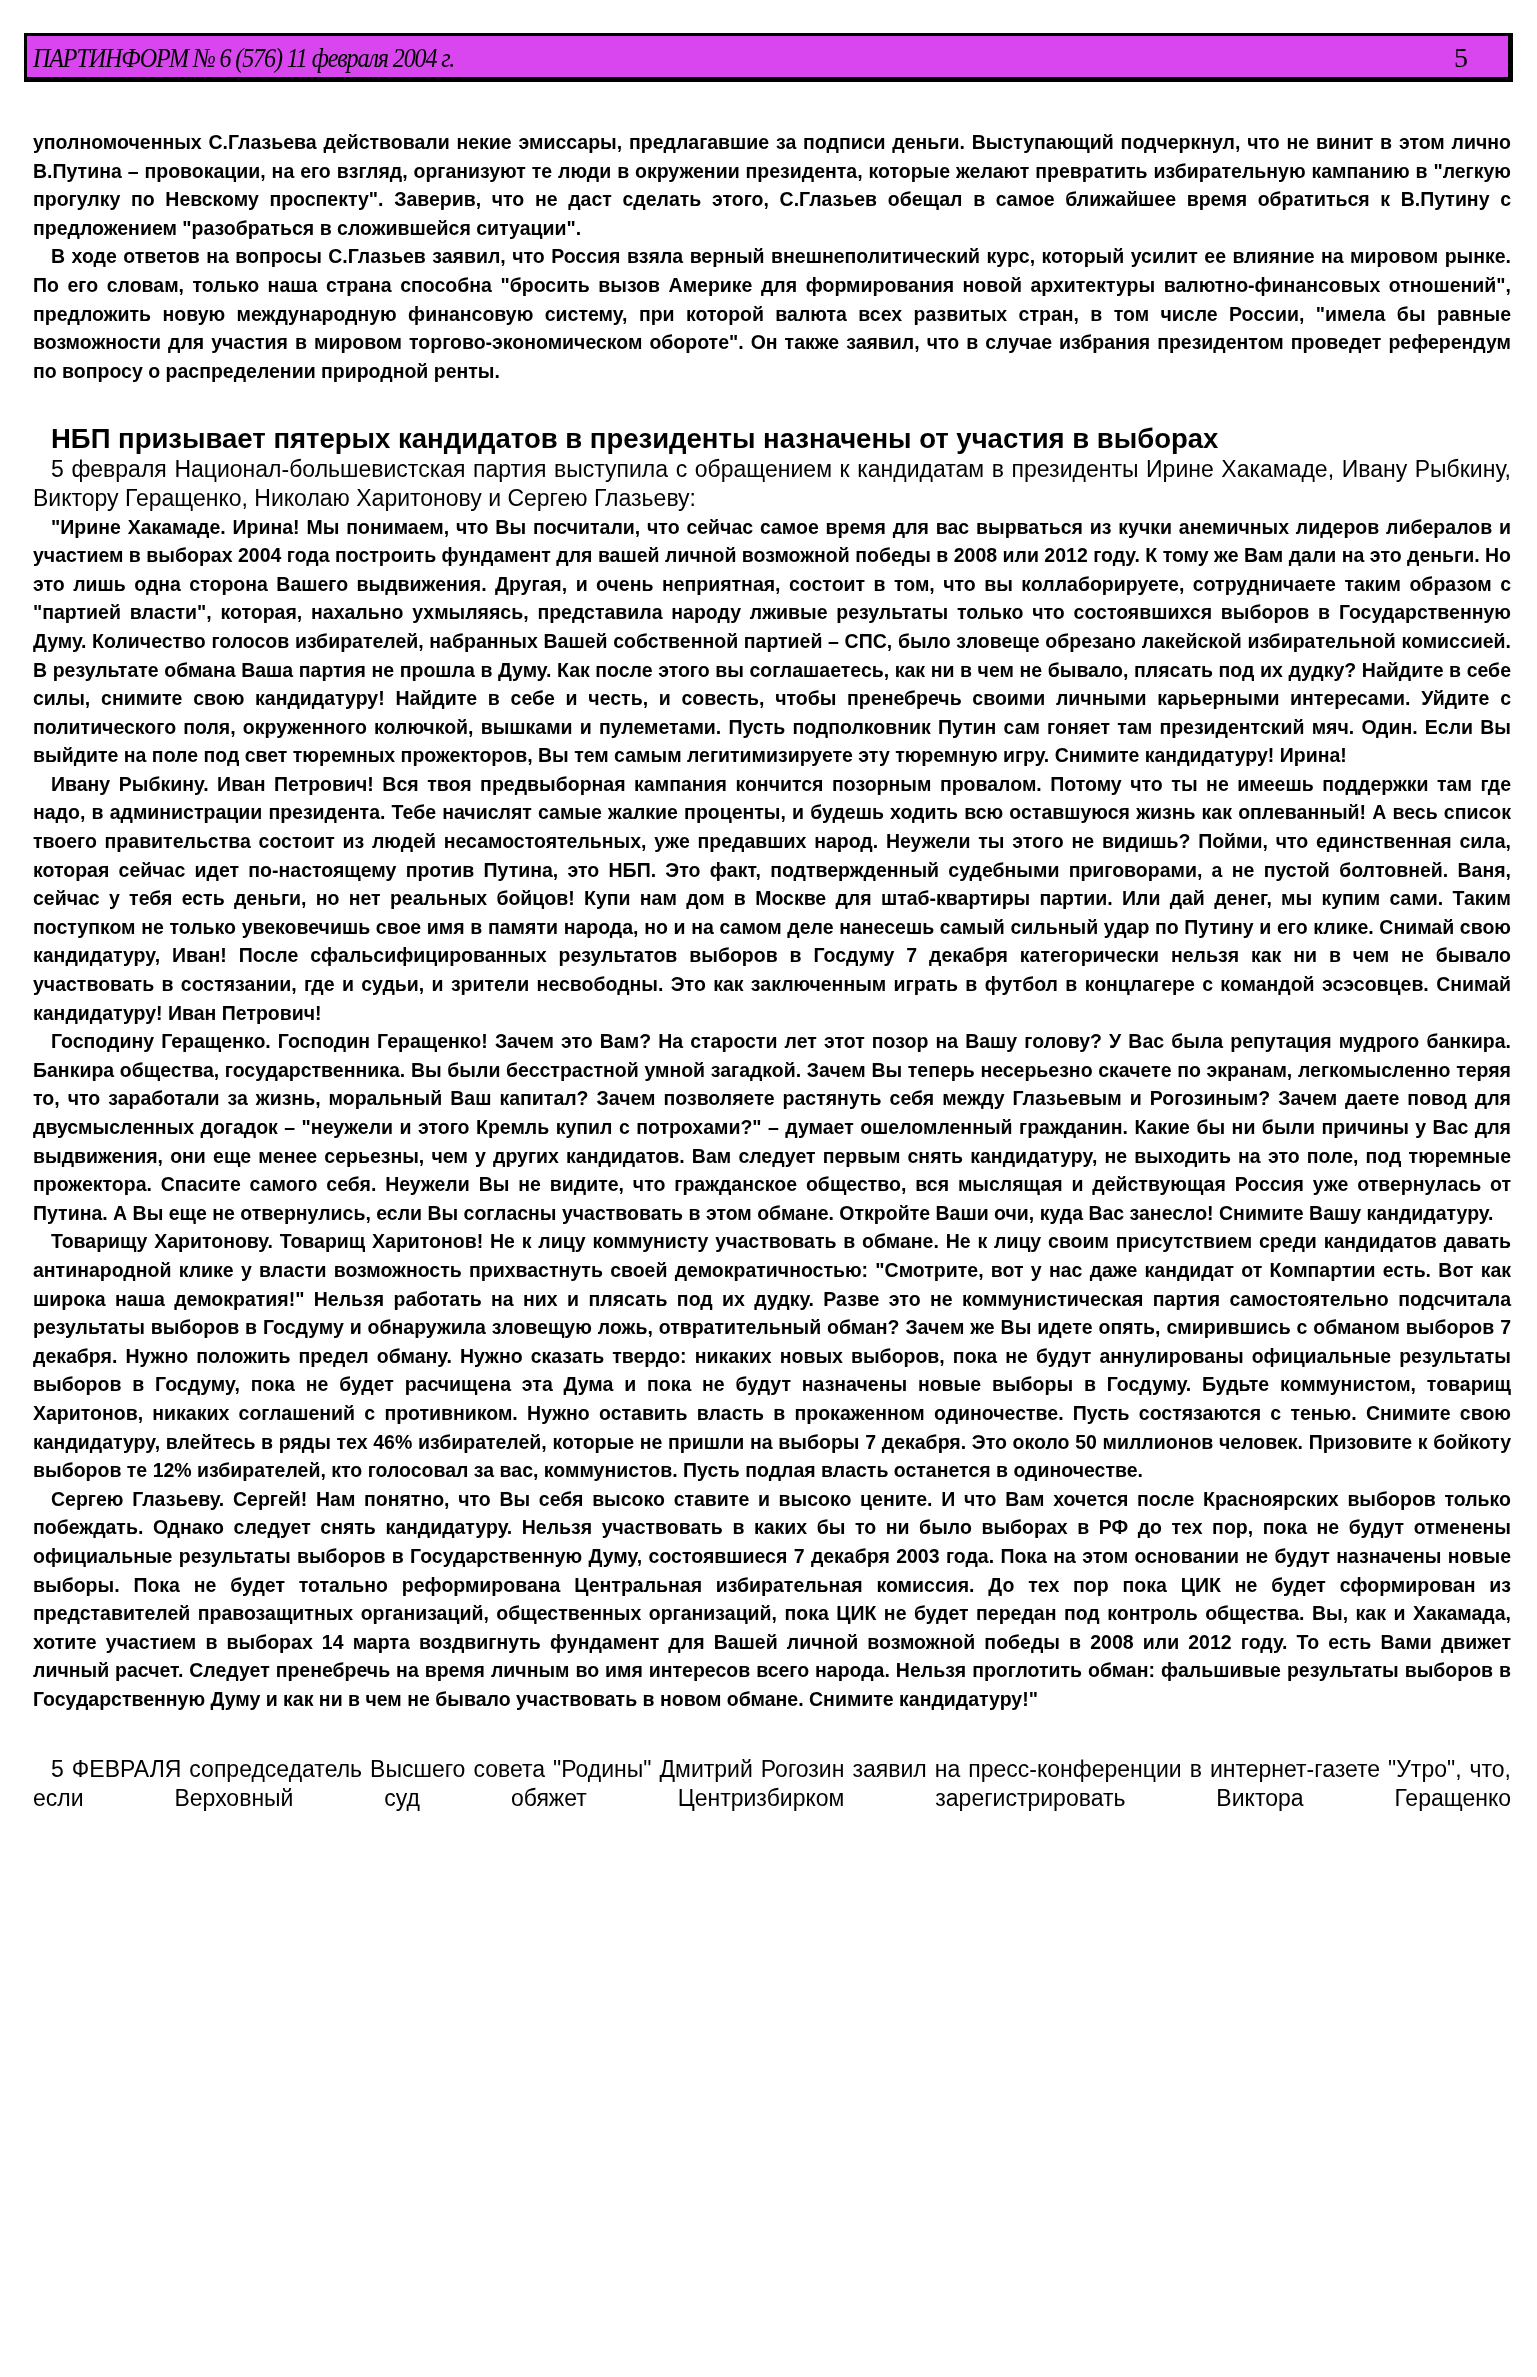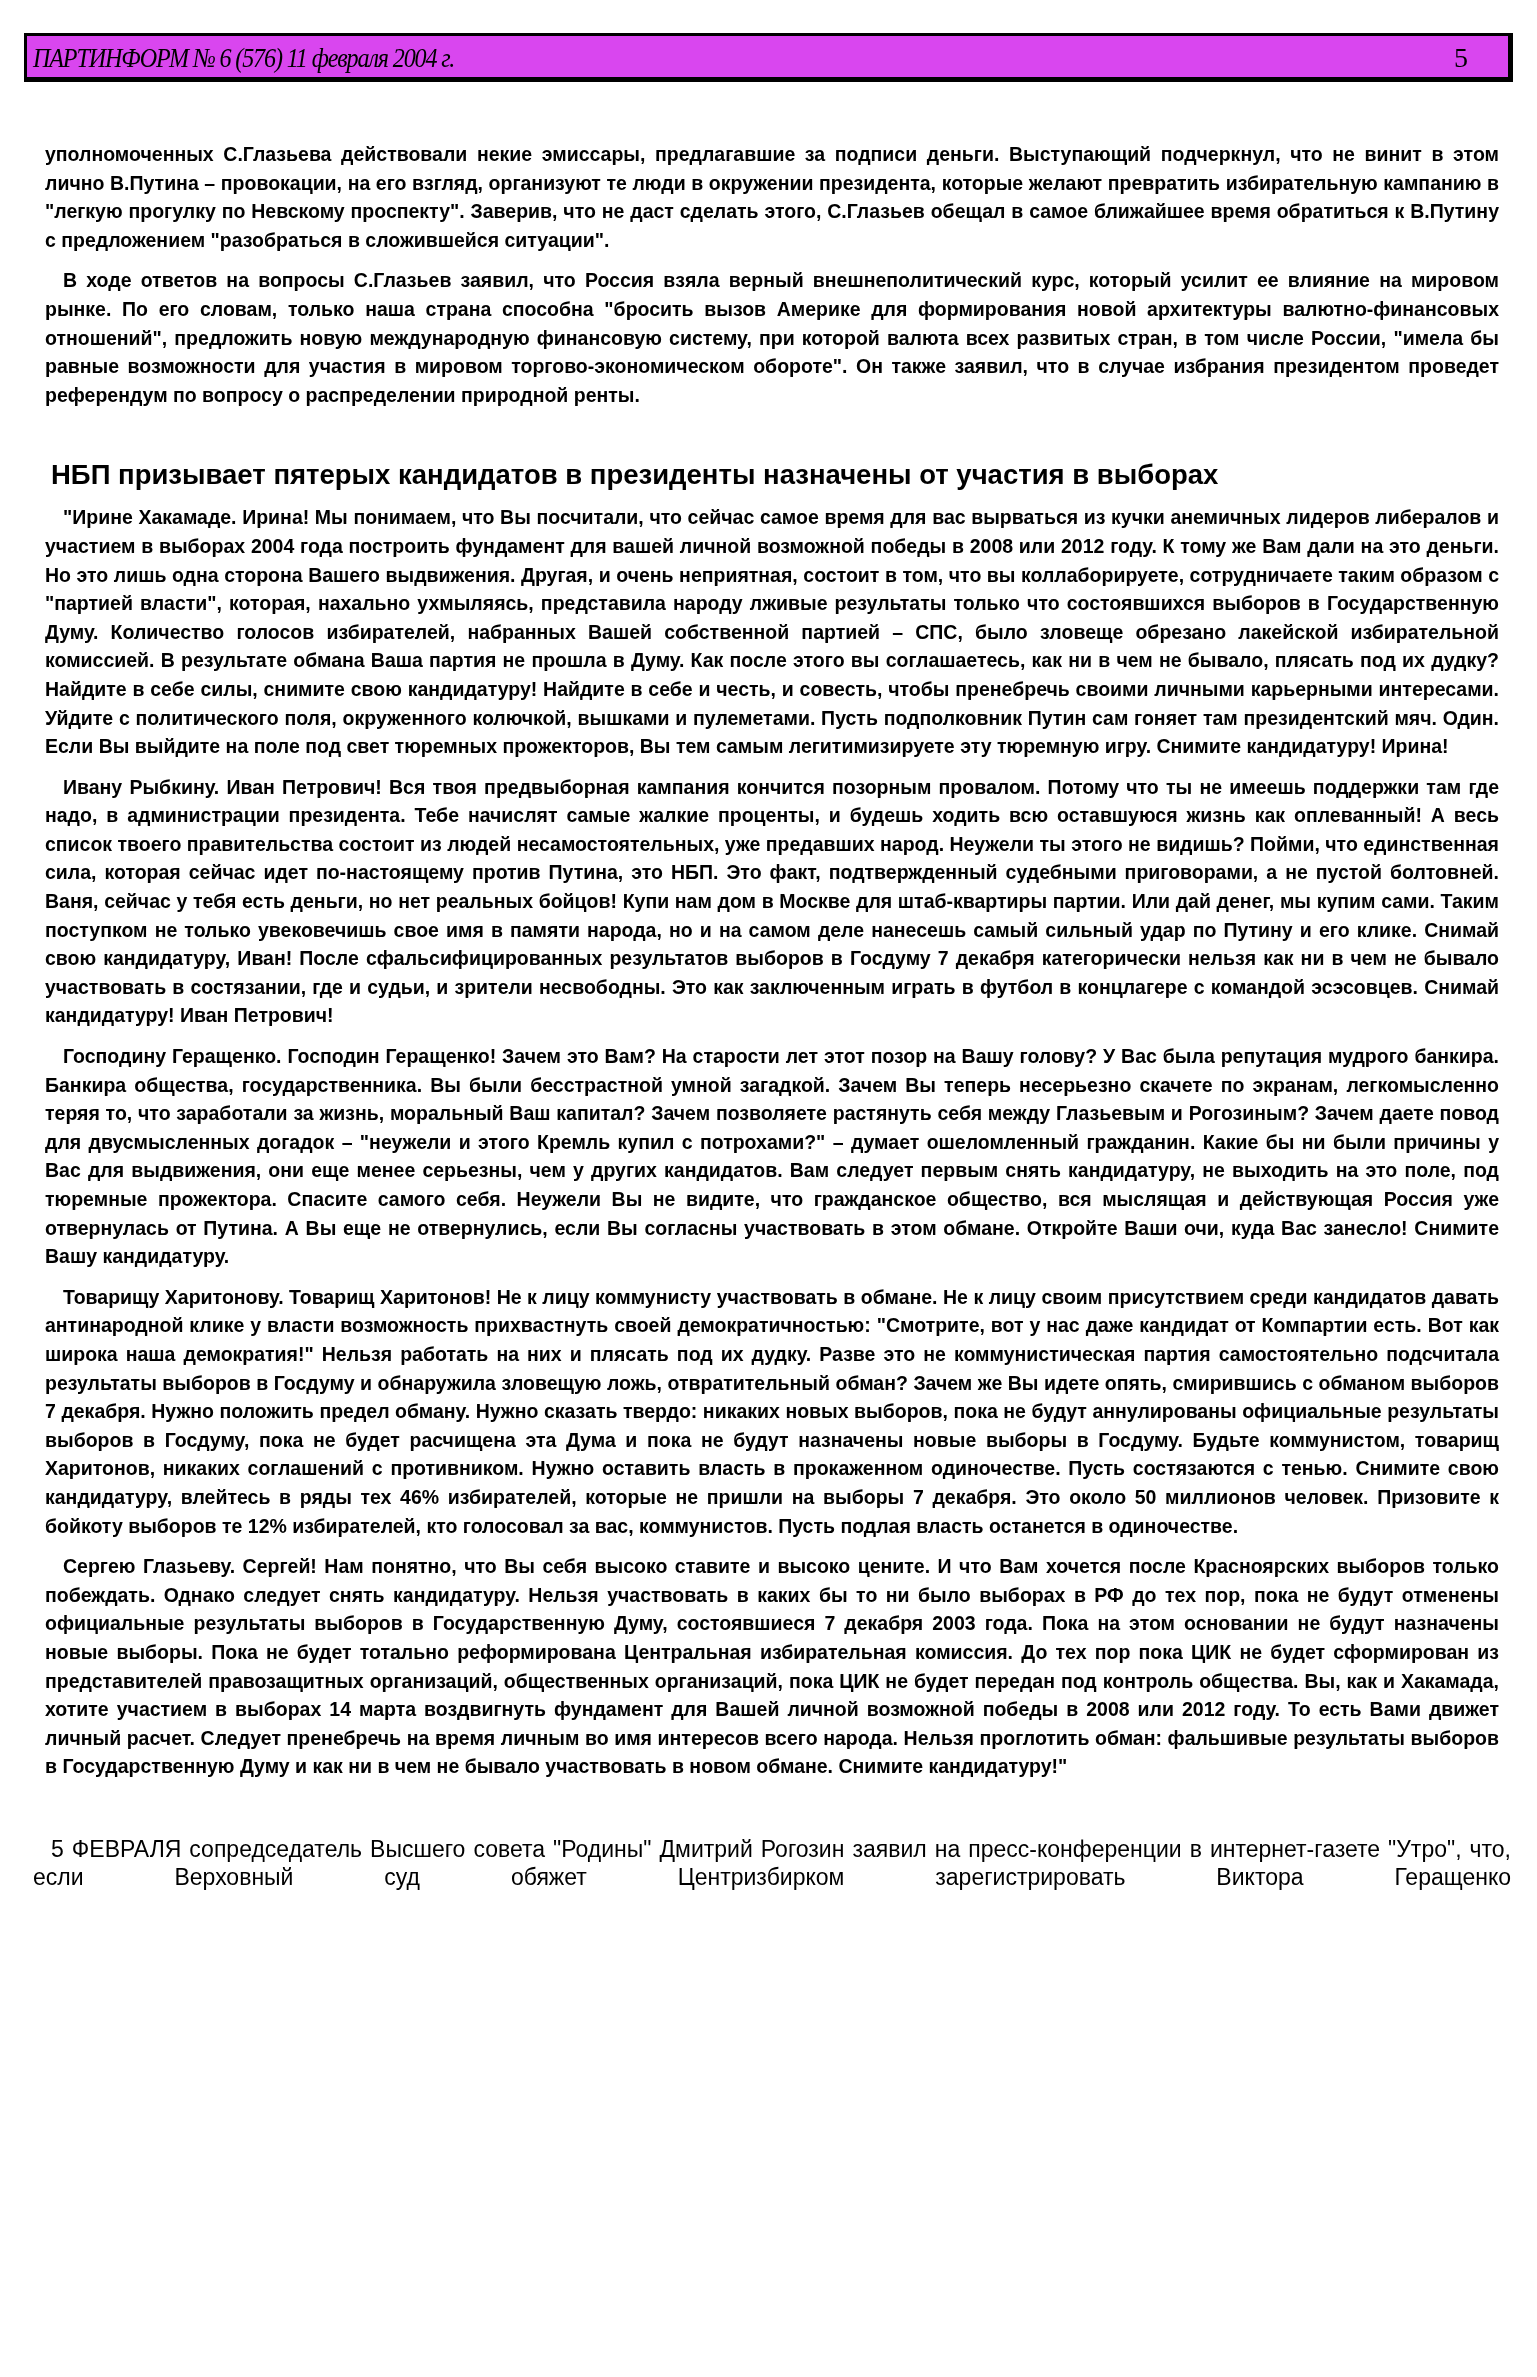--- a/index.html
+++ b/index.html
@@ -49,21 +49,21 @@
     position: absolute;
     left: 33px;
     top: 128px;
     width: 1478px;
   }
   .bold-para {
     font-weight: bold;
     font-size: 19.5px;
     line-height: 28.6px;
     text-align: justify;
-    margin: 12px;
+    margin: 0;
   }
   .bold-para.indent { text-indent: 18px; }
   .regular-para {
     font-weight: normal;
     font-size: 23px;
     line-height: 28.6px;
     text-align: justify;
     margin: 0;
     text-indent: 18px;
   }
@@ -91,20 +91,21 @@
 
   <section>
     <p class="bold-para">уполномоченных С.Глазьева действовали некие эмиссары, предлагавшие за подписи деньги. Выступающий подчеркнул, что не винит в этом лично В.Путина – провокации, на его взгляд, организуют те люди в окружении президента, которые желают превратить избирательную кампанию в "легкую прогулку по Невскому проспекту". Заверив, что не даст сделать этого, С.Глазьев обещал в самое ближайшее время обратиться к В.Путину с предложением "разобраться в сложившейся ситуации".</p>
     <p class="bold-para indent">В ходе ответов на вопросы С.Глазьев заявил, что Россия взяла верный внешнеполитический курс, который усилит ее влияние на мировом рынке. По его словам, только наша страна способна "бросить вызов Америке для формирования новой архитектуры валютно-финансовых отношений", предложить новую международную финансовую систему, при которой валюта всех развитых стран, в том числе России, "имела бы равные возможности для участия в мировом торгово-экономическом обороте". Он также заявил, что в случае избрания президентом проведет референдум по вопросу о распределении природной ренты.</p>
   </section>
 
   <div class="spacer-1"></div>
 
   <section>
     <h2 class="section-heading">НБП призывает пятерых кандидатов в президенты назначены от участия в выборах</h2>
+    <p class="regular-para">5 февраля Национал-большевистская партия выступила с обращением к кандидатам в президенты Ирине Хакамаде, Ивану Рыбкину, Виктору Геращенко, Николаю Харитонову и Сергею Глазьеву:</p>
     <p class="bold-para indent">"Ирине Хакамаде. Ирина! Мы понимаем, что Вы посчитали, что сейчас самое время для вас вырваться из кучки анемичных лидеров либералов и участием в выборах 2004 года построить фундамент для вашей личной возможной победы в 2008 или 2012 году. К тому же Вам дали на это деньги. Но это лишь одна сторона Вашего выдвижения. Другая, и очень неприятная, состоит в том, что вы коллаборируете, сотрудничаете таким образом с "партией власти", которая, нахально ухмыляясь, представила народу лживые результаты только что состоявшихся выборов в Государственную Думу. Количество голосов избирателей, набранных Вашей собственной партией – СПС, было зловеще обрезано лакейской избирательной комиссией. В результате обмана Ваша партия не прошла в Думу. Как после этого вы соглашаетесь, как ни в чем не бывало, плясать под их дудку? Найдите в себе силы, снимите свою кандидатуру! Найдите в себе и честь, и совесть, чтобы пренебречь своими личными карьерными интересами. Уйдите с политического поля, окруженного колючкой, вышками и пулеметами. Пусть подполковник Путин сам гоняет там президентский мяч. Один. Если Вы выйдите на поле под свет тюремных прожекторов, Вы тем самым легитимизируете эту тюремную игру. Снимите кандидатуру! Ирина!</p>
     <p class="bold-para indent">Ивану Рыбкину. Иван Петрович! Вся твоя предвыборная кампания кончится позорным провалом. Потому что ты не имеешь поддержки там где надо, в администрации президента. Тебе начислят самые жалкие проценты, и будешь ходить всю оставшуюся жизнь как оплеванный! А весь список твоего правительства состоит из людей несамостоятельных, уже предавших народ. Неужели ты этого не видишь? Пойми, что единственная сила, которая сейчас идет по-настоящему против Путина, это НБП. Это факт, подтвержденный судебными приговорами, а не пустой болтовней. Ваня, сейчас у тебя есть деньги, но нет реальных бойцов! Купи нам дом в Москве для штаб-квартиры партии. Или дай денег, мы купим сами. Таким поступком не только увековечишь свое имя в памяти народа, но и на самом деле нанесешь самый сильный удар по Путину и его клике. Снимай свою кандидатуру, Иван! После сфальсифицированных результатов выборов в Госдуму 7 декабря категорически нельзя как ни в чем не бывало участвовать в состязании, где и судьи, и зрители несвободны. Это как заключенным играть в футбол в концлагере с командой эсэсовцев. Снимай кандидатуру! Иван Петрович!</p>
     <p class="bold-para indent">Господину Геращенко. Господин Геращенко! Зачем это Вам? На старости лет этот позор на Вашу голову? У Вас была репутация мудрого банкира. Банкира общества, государственника. Вы были бесстрастной умной загадкой. Зачем Вы теперь несерьезно скачете по экранам, легкомысленно теряя то, что заработали за жизнь, моральный Ваш капитал? Зачем позволяете растянуть себя между Глазьевым и Рогозиным? Зачем даете повод для двусмысленных догадок – "неужели и этого Кремль купил с потрохами?" – думает ошеломленный гражданин. Какие бы ни были причины у Вас для выдвижения, они еще менее серьезны, чем у других кандидатов. Вам следует первым снять кандидатуру, не выходить на это поле, под тюремные прожектора. Спасите самого себя. Неужели Вы не видите, что гражданское общество, вся мыслящая и действующая Россия уже отвернулась от Путина. А Вы еще не отвернулись, если Вы согласны участвовать в этом обмане. Откройте Ваши очи, куда Вас занесло! Снимите Вашу кандидатуру.</p>
     <p class="bold-para indent">Товарищу Харитонову. Товарищ Харитонов! Не к лицу коммунисту участвовать в обмане. Не к лицу своим присутствием среди кандидатов давать антинародной клике у власти возможность прихвастнуть своей демократичностью: "Смотрите, вот у нас даже кандидат от Компартии есть. Вот как широка наша демократия!" Нельзя работать на них и плясать под их дудку. Разве это не коммунистическая партия самостоятельно подсчитала результаты выборов в Госдуму и обнаружила зловещую ложь, отвратительный обман? Зачем же Вы идете опять, смирившись с обманом выборов 7 декабря. Нужно положить предел обману. Нужно сказать твердо: никаких новых выборов, пока не будут аннулированы официальные результаты выборов в Госдуму, пока не будет расчищена эта Дума и пока не будут назначены новые выборы в Госдуму. Будьте коммунистом, товарищ Харитонов, никаких соглашений с противником. Нужно оставить власть в прокаженном одиночестве. Пусть состязаются с тенью. Снимите свою кандидатуру, влейтесь в ряды тех 46% избирателей, которые не пришли на выборы 7 декабря. Это около 50 миллионов человек. Призовите к бойкоту выборов те 12% избирателей, кто голосовал за вас, коммунистов. Пусть подлая власть останется в одиночестве.</p>
     <p class="bold-para indent">Сергею Глазьеву. Сергей! Нам понятно, что Вы себя высоко ставите и высоко цените. И что Вам хочется после Красноярских выборов только побеждать. Однако следует снять кандидатуру. Нельзя участвовать в каких бы то ни было выборах в РФ до тех пор, пока не будут отменены официальные результаты выборов в Государственную Думу, состоявшиеся 7 декабря 2003 года. Пока на этом основании не будут назначены новые выборы. Пока не будет тотально реформирована Центральная избирательная комиссия. До тех пор пока ЦИК не будет сформирован из представителей правозащитных организаций, общественных организаций, пока ЦИК не будет передан под контроль общества. Вы, как и Хакамада, хотите участием в выборах 14 марта воздвигнуть фундамент для Вашей личной возможной победы в 2008 или 2012 году. То есть Вами движет личный расчет. Следует пренебречь на время личным во имя интересов всего народа. Нельзя проглотить обман: фальшивые результаты выборов в Государственную Думу и как ни в чем не бывало участвовать в новом обмане. Снимите кандидатуру!"</p>
   </section>
 
   <div class="spacer-2"></div>
 
   <section>

